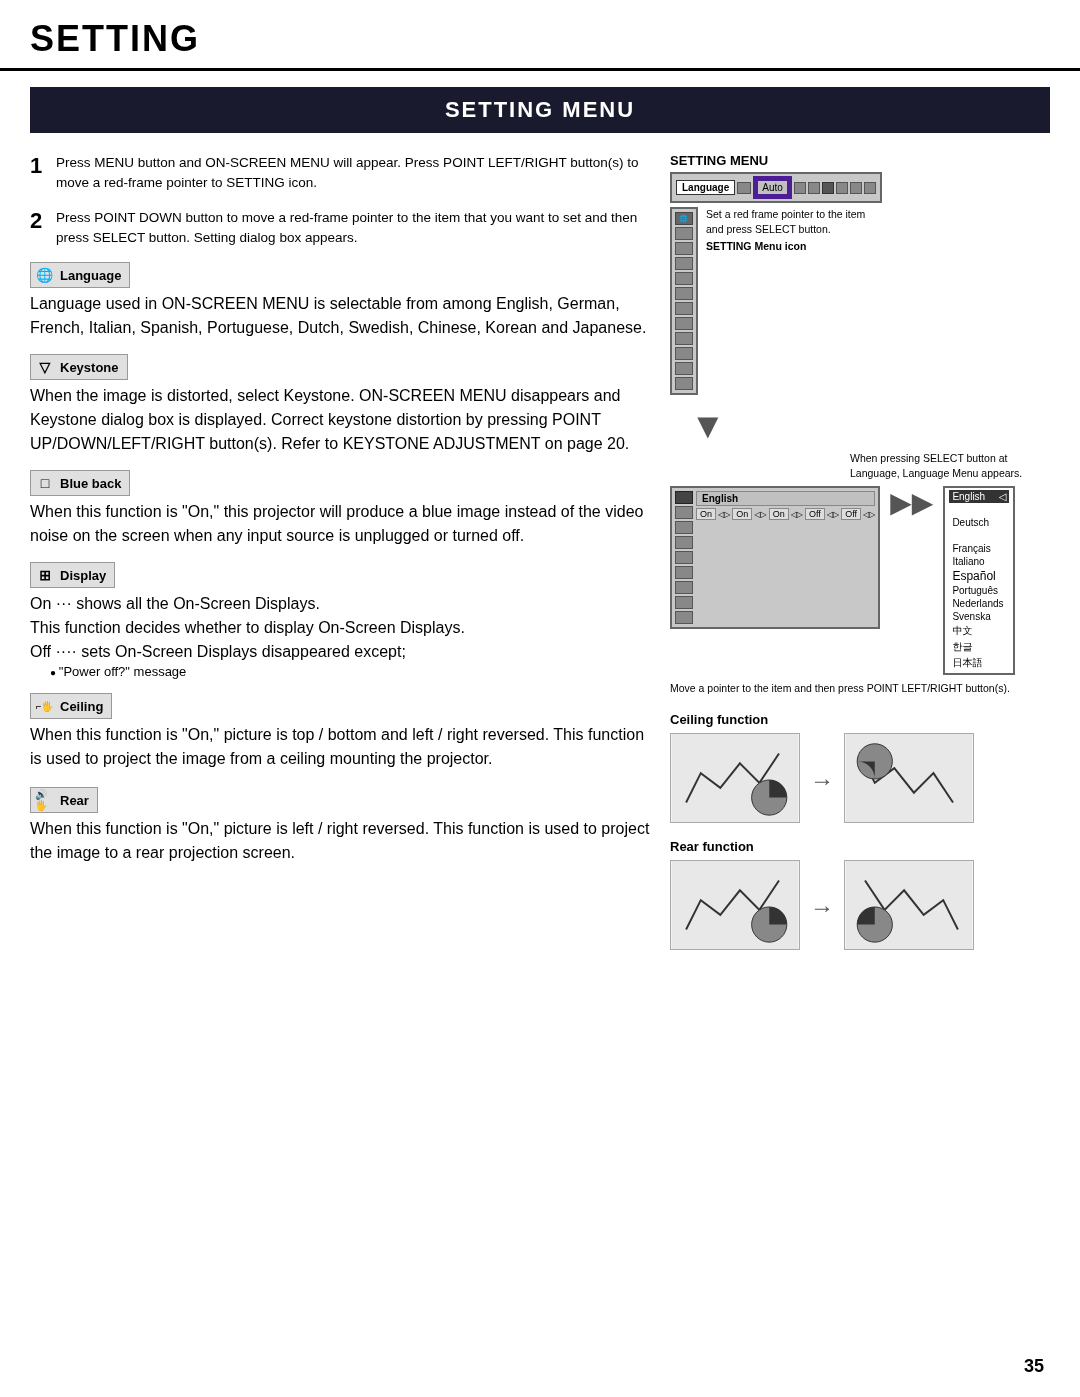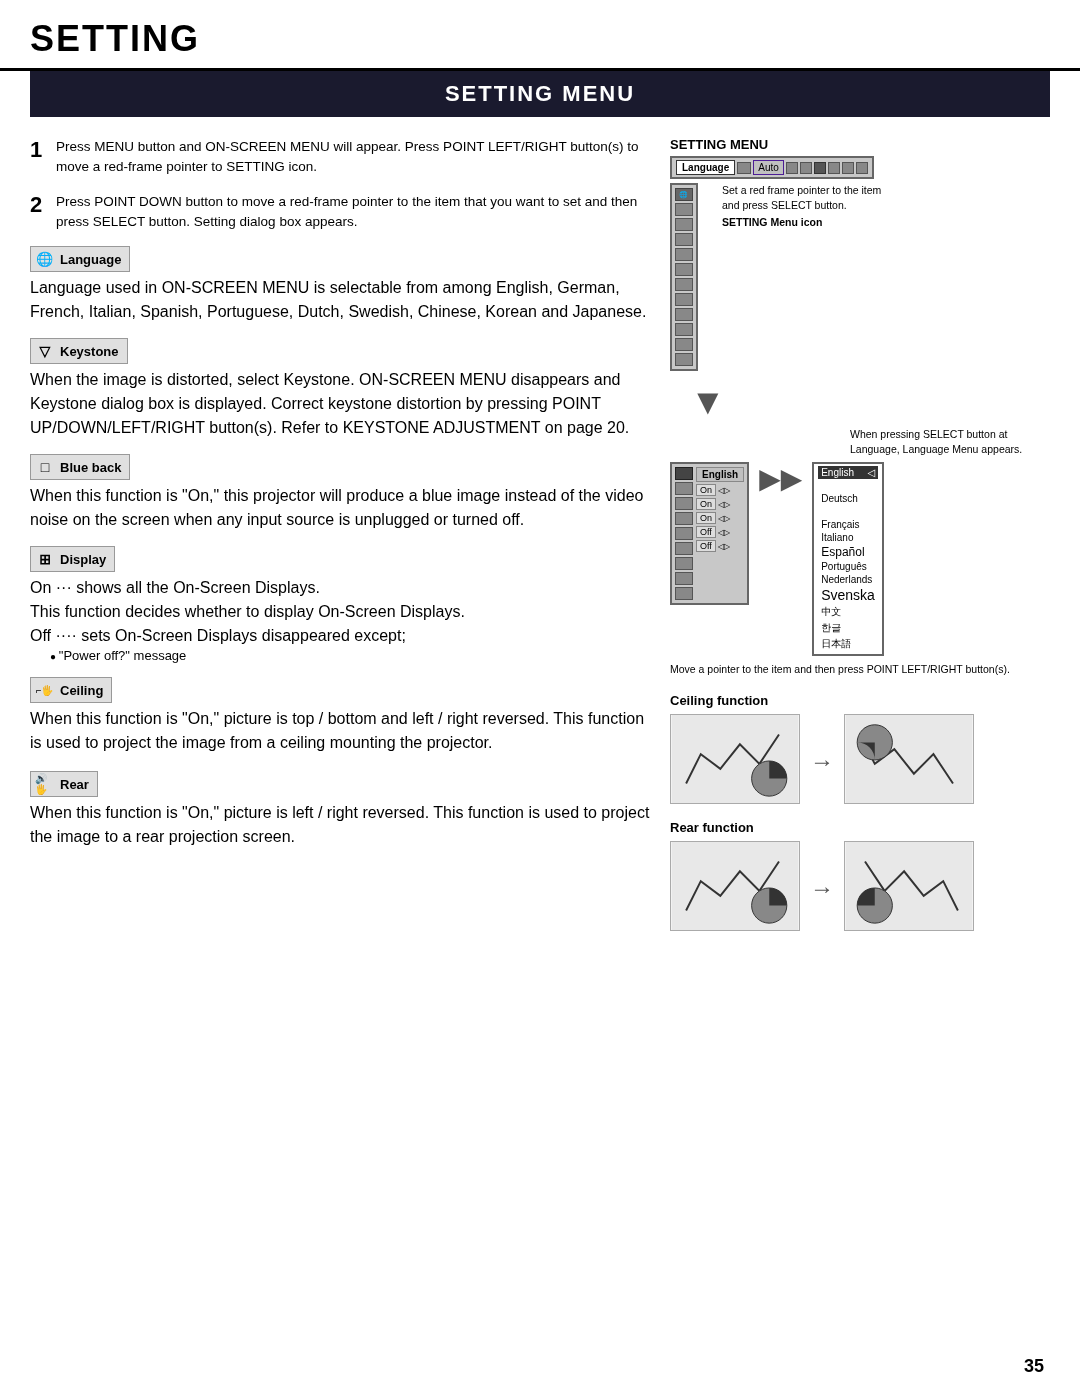--- a/index.html
+++ b/index.html
@@ -10,21 +10,21 @@
       font-family: Arial, sans-serif;
       font-size: 14px;
       color: #000;
       position: relative;
     }
 
     
     .page-header {
       padding: 18px 30px 8px 30px;
       border-bottom: 3px solid #000;
-      margin-bottom: 0;
+      margin-bottom: 16px;
     }
     .page-title {
       font-size: 36px;
       font-weight: bold;
       letter-spacing: 2px;
     }
 
     
     .section-title-bar {
       background: #1a1a2e;
@@ -134,21 +134,21 @@
       width: 130px;
       height: 90px;
     }
 
     .setting-menu-top {
       margin-bottom: 8px;
     }
 
     .menu-with-note {
       display: flex;
-      gap: 24px;
+      gap: 8px;
       margin-bottom: 10px;
     }
 
     .down-arrow-section {
       display: flex;
       justify-content: flex-start;
       padding-left: 20px;
       margin: 4px 0;
     }
     .down-arrow {
@@ -254,21 +254,21 @@
 
     <div class="setting-menu-top">
       <div class="menu-section-label">SETTING MENU</div>
 
       <div style="display:flex; align-items:stretch; gap:2px; margin-bottom:4px;">
         <div style="display:flex; align-items:center; gap:2px;">
 
           <div style="background:#c8c8c8; border:2px solid #666; display:flex; align-items:center; gap:2px; padding:2px 4px; font-size:10px;">
             <span style="background:#fff; border:1px solid #333; padding:1px 5px; font-weight:bold; font-size:10px;">Language</span>
             <span style="width:14px; height:12px; background:#888; border:1px solid #555; display:inline-block;"></span>
-            <span style="background:#c0c0c0; border:1px solid #4c1d95; padding:1px 4px; font-size:10px;">Auto</span>
+            <span style="background:#c0c0c0; border:5px solid #4c1d95; padding:1px 4px; font-size:10px;">Auto</span>
             <span style="width:12px; height:12px; background:#888; border:1px solid #555; display:inline-block;"></span>
             <span style="width:12px; height:12px; background:#888; border:1px solid #555; display:inline-block;"></span>
             <span style="width:12px; height:12px; background:#555; border:1px solid #333; display:inline-block;"></span>
             <span style="width:12px; height:12px; background:#888; border:1px solid #555; display:inline-block;"></span>
             <span style="width:12px; height:12px; background:#888; border:1px solid #555; display:inline-block;"></span>
             <span style="width:12px; height:12px; background:#888; border:1px solid #555; display:inline-block;"></span>
           </div>
         </div>
       </div>
 
@@ -314,21 +314,21 @@
             <div style="width:18px;height:13px;background:#888;border:1px solid #555;"></div>
             <div style="width:18px;height:13px;background:#888;border:1px solid #555;"></div>
             <div style="width:18px;height:13px;background:#888;border:1px solid #555;"></div>
             <div style="width:18px;height:13px;background:#888;border:1px solid #555;"></div>
             <div style="width:18px;height:13px;background:#888;border:1px solid #555;"></div>
             <div style="width:18px;height:13px;background:#888;border:1px solid #555;"></div>
           </div>
 
           <div>
             <div style="font-size:10px; background:#c0c0c0; border:1px solid #888; padding:1px 5px; margin-bottom:2px; font-weight:bold;">English</div>
-            <div style="display:flex;flex-direction:column;gap:2px;">
+            <div style="display:flex;gap:2px;">
               <div style="display:flex;align-items:center;gap:2px;">
                 <span style="font-size:9px;background:#ddd;border:1px solid #888;padding:0 3px;">On</span>
                 <span style="font-size:8px;">◁▷</span>
               </div>
               <div style="display:flex;align-items:center;gap:2px;">
                 <span style="font-size:9px;background:#ddd;border:1px solid #888;padding:0 3px;">On</span>
                 <span style="font-size:8px;">◁▷</span>
               </div>
               <div style="display:flex;align-items:center;gap:2px;">
                 <span style="font-size:9px;background:#ddd;border:1px solid #888;padding:0 3px;">On</span>
@@ -353,21 +353,21 @@
             <div style="background:#333;color:#fff;padding:1px 3px;font-size:10px;display:flex;justify-content:space-between;">
               <span>English</span>
               <span>◁</span>
             </div>
             <div style="padding:14px 3px;font-size:10px;">Deutsch</div>
             <div style="padding:1px 3px;font-size:10px;">Français</div>
             <div style="padding:1px 3px;font-size:10px;">Italiano</div>
             <div style="padding:1px 3px;font-size:12px;">Español</div>
             <div style="padding:1px 3px;font-size:10px;">Português</div>
             <div style="padding:1px 3px;font-size:10px;">Nederlands</div>
-            <div style="padding:1px 3px;font-size:14px;">Svenska</div>
+            <div style="padding:1px 3px;font-size:10px;">Svenska</div>
             <div style="padding:1px 3px;font-size:10px;">中文</div>
             <div style="padding:1px 3px;font-size:10px;">한글</div>
             <div style="padding:1px 3px;font-size:10px;">日本語</div>
           </div>
         </div>
       </div>
 
       <div style="font-size:10.5px; line-height:1.4; margin-top:6px;">Move a pointer to the item and then press POINT LEFT/RIGHT button(s).</div>
     </div>
 

